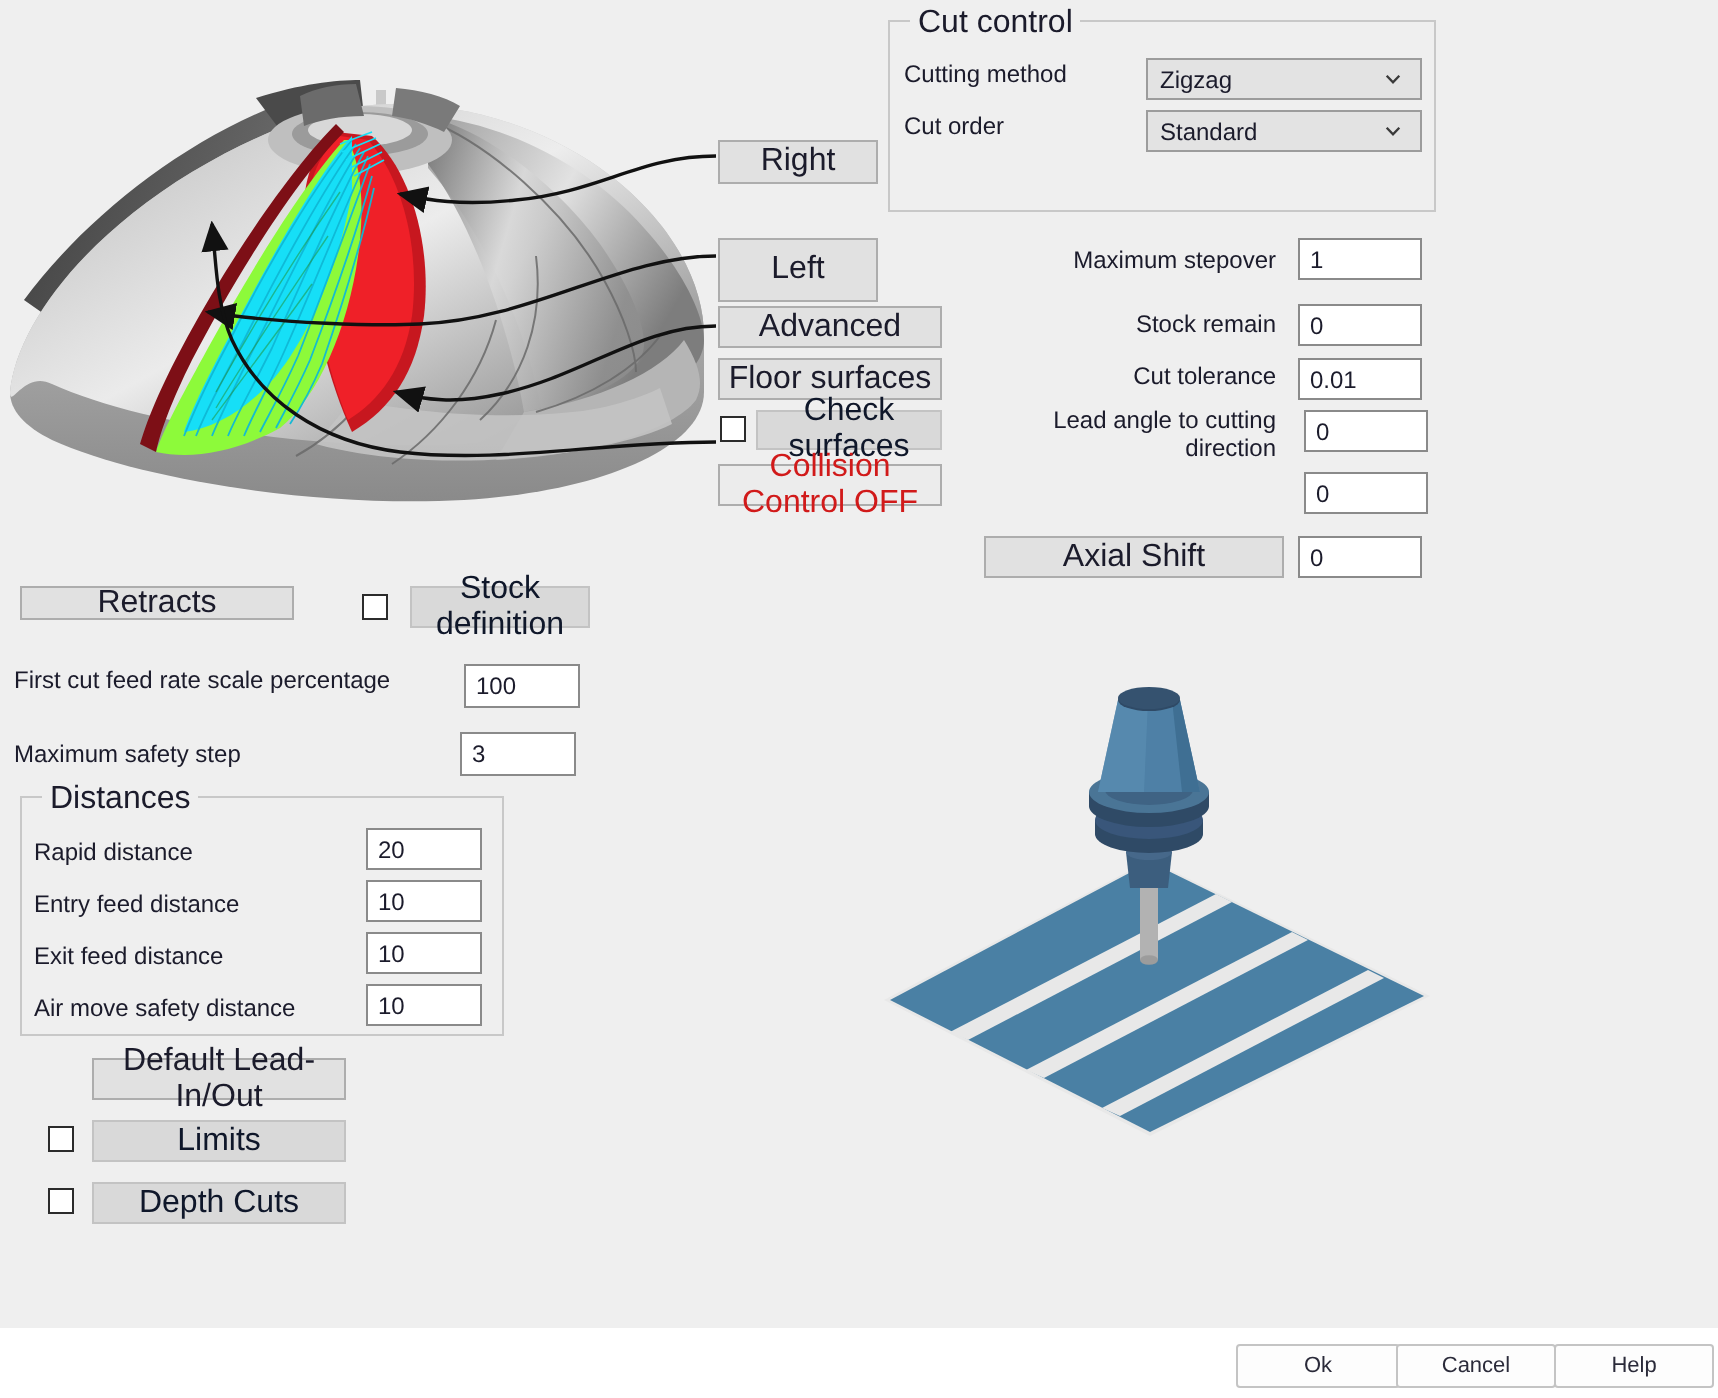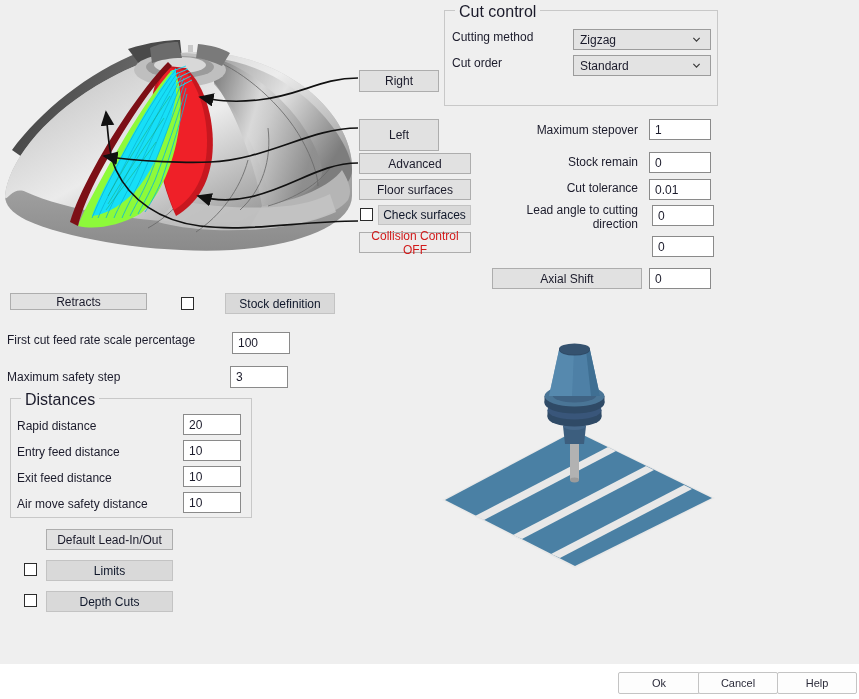--- a/index.html
+++ b/index.html
@@ -24,21 +24,21 @@
     white-space: pre-line;
   }
   .lbl.right { text-align: right; }
 
   .btn {
     position: absolute;
     background: #e1e1e1;
     border: 1px solid #adadad;
     color: #1b1b2b;
     font-family: "Liberation Sans", sans-serif;
-    font-size: 12px;
+    font-size: 16px;
     text-align: center;
     display: flex;
     align-items: center;
     justify-content: center;
     box-sizing: border-box;
     padding: 0;
   }
   .btn.disabled {
     color: #0f172a;
     background: #d9d9d9;
@@ -288,21 +288,21 @@
   <span class="lbl right" style="left:480px; top:203px; width:158px;">Lead angle to cutting direction</span>
   <div class="field" style="left:652px; top:205px; width:62px; height:21px;">0</div>
 
   <div class="field" style="left:652px; top:236px; width:62px; height:21px;">0</div>
 
   <div class="btn" style="left:492px; top:268px; width:150px; height:21px;">Axial Shift</div>
   <div class="field" style="left:649px; top:268px; width:62px; height:21px;">0</div>
 
   <div class="btn" style="left:10px; top:293px; width:137px; height:17px;">Retracts</div>
   <div class="chk" style="left:181px; top:297px;"></div>
-  <div class="btn disabled" style="left:205px; top:293px; width:110px; height:21px;margin-left:20px;">Stock definition</div>
+  <div class="btn disabled" style="left:205px; top:293px; width:90px; height:21px;">Stock definition</div>
 
   <span class="lbl" style="left:7px; top:333px;">First cut feed rate scale percentage</span>
   <div class="field" style="left:232px; top:332px; width:58px; height:22px;">100</div>
 
   <span class="lbl" style="left:7px; top:370px;">Maximum safety step</span>
   <div class="field" style="left:230px; top:366px; width:58px; height:22px;">3</div>
 
   <div class="group" style="left:10px; top:398px; width:242px; height:120px;">
     <span class="gtitle">Distances</span>
   </div>

